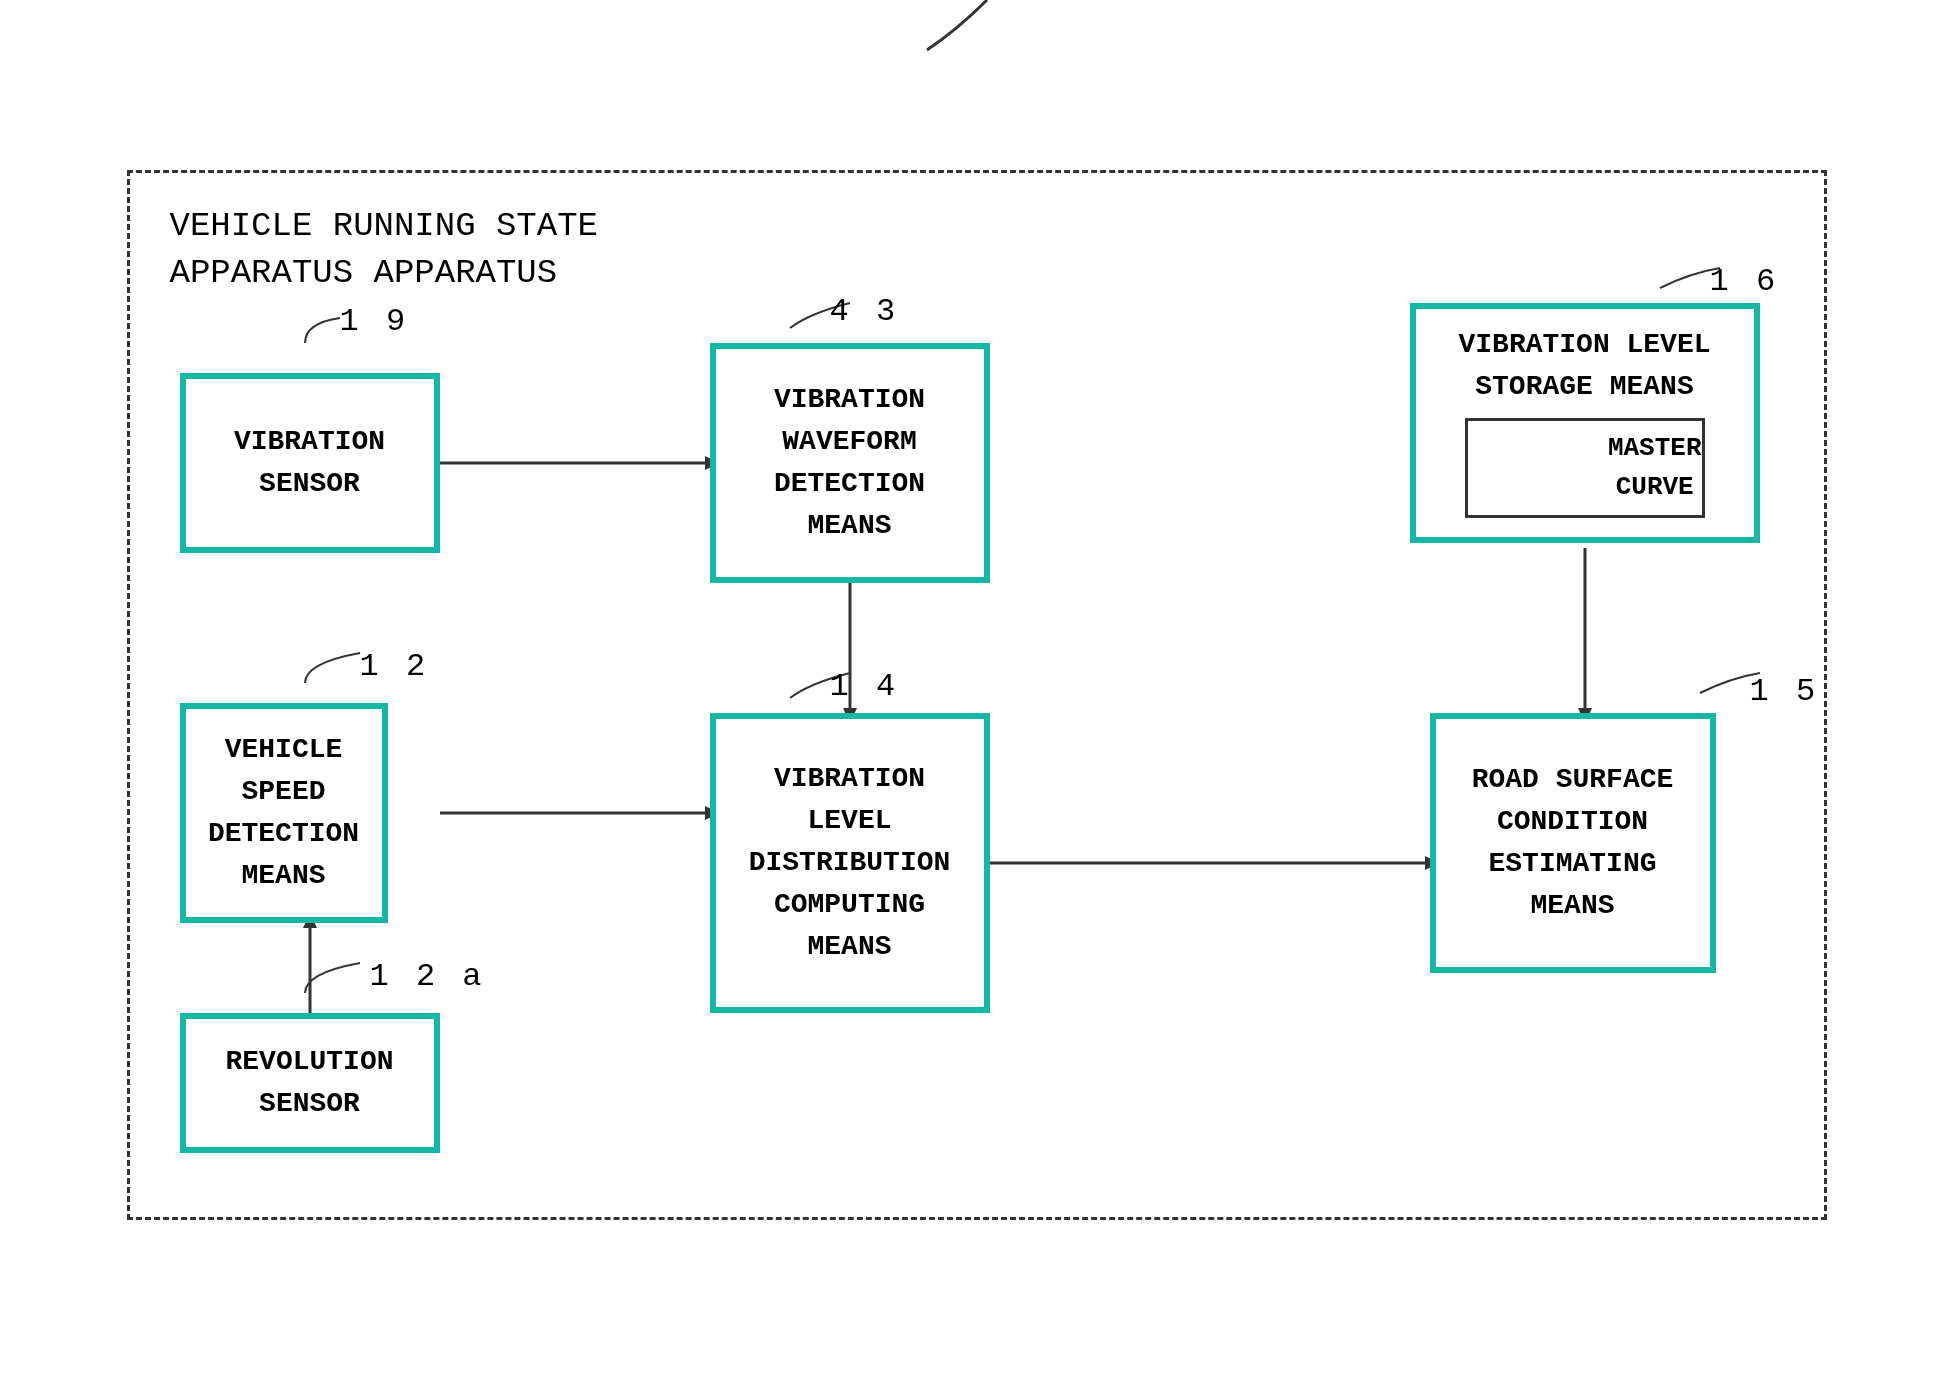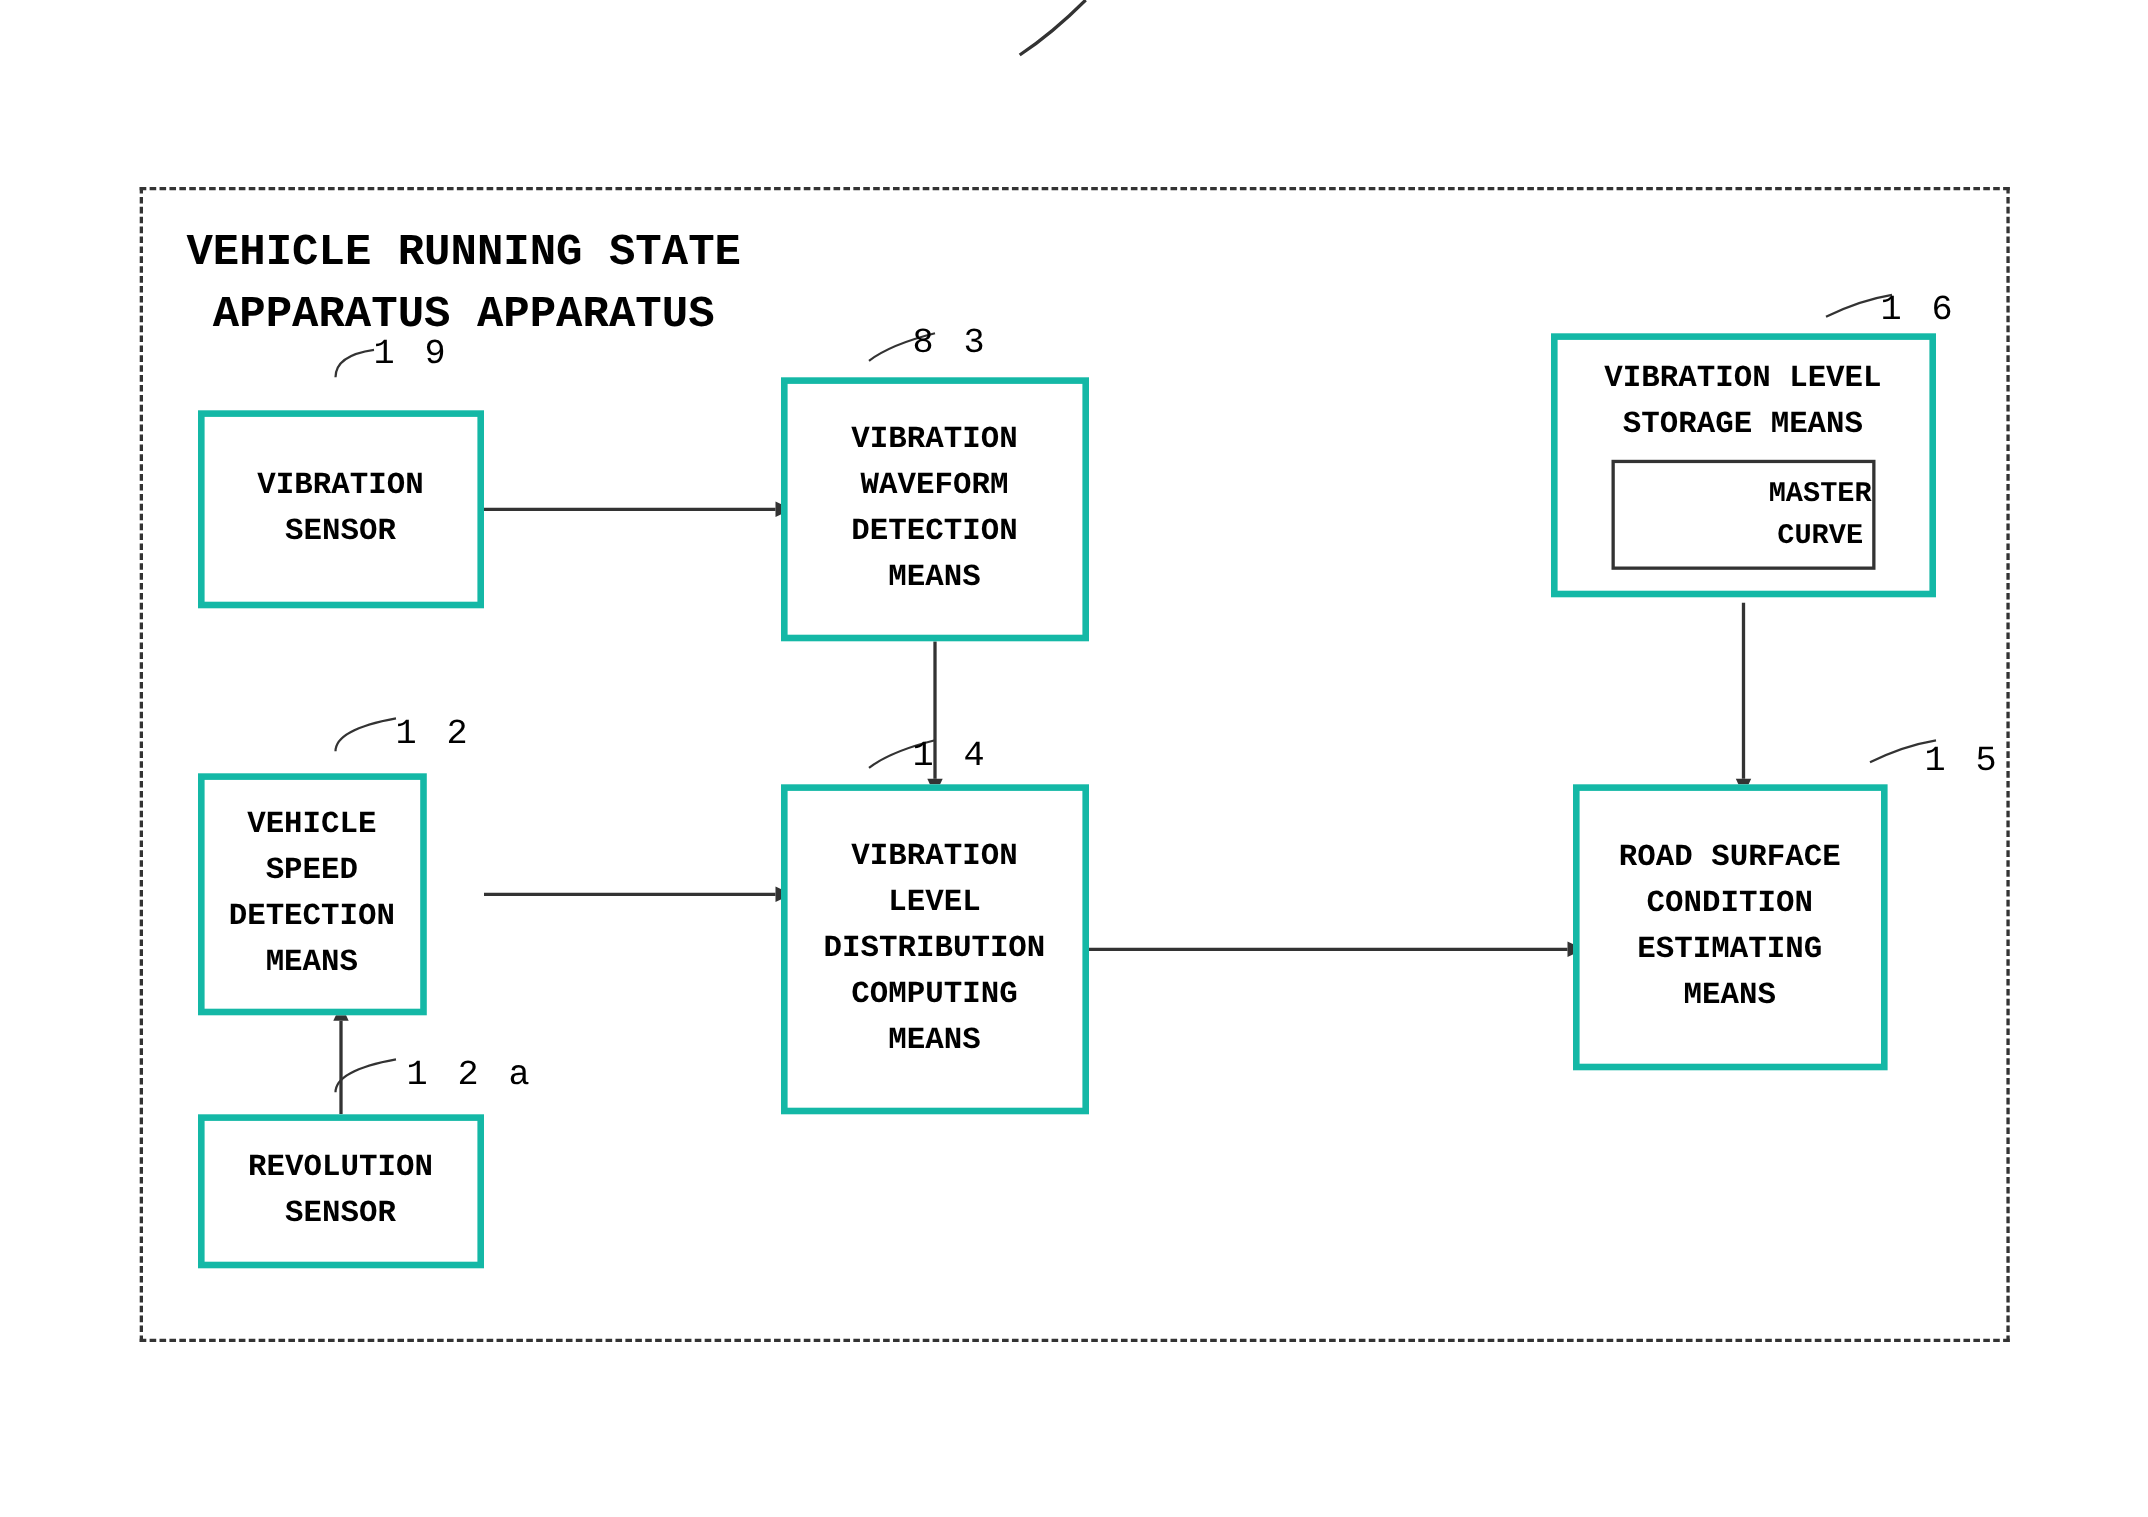--- a/index.html
+++ b/index.html
@@ -42,24 +42,23 @@
       width: 1700px;
       height: 1050px;
       position: relative;
       margin-top: 60px;
     }
 
     .apparatus-label {
       position: absolute;
       top: 30px;
       left: 40px;
-      font-size: 40px;
-      font-weight: bold;
+      font-size: 34px;
+      font-weight: normal;
       line-height: 1.4;
-      text-align: center;
     }
 
     
     .block-box {
       position: absolute;
       border: 6px solid #14b8a6;
       background: #ffffff;
       display: flex;
       flex-direction: column;
       justify-content: center;
@@ -206,21 +205,21 @@
 
         <path d="M 1530 115 Q 1560 100 1590 95" stroke="#333" stroke-width="2" fill="none"></path>
 
         <path d="M 1570 520 Q 1600 505 1630 500" stroke="#333" stroke-width="2" fill="none"></path>
 
       </svg>
 
       <div class="ref-num" style="top:130px; left:210px;">1 9</div>
       <div class="ref-num" style="top:475px; left:230px;">1 2</div>
       <div class="ref-num" style="top:785px; left:240px;">1 2 a</div>
-      <div class="ref-num" style="top:120px; left:700px;">8 3</div>
+      <div class="ref-num" style="top:120px; left:700px;">4 3</div>
       <div class="ref-num" style="top:495px; left:700px;">1 4</div>
       <div class="ref-num" style="top:90px; left:1580px;">1 6</div>
       <div class="ref-num" style="top:500px; left:1620px;">1 5</div>
 
       <div class="block-box vibration-sensor-box">
         <span>VIBRATION<br>SENSOR</span>
       </div>
 
       <div class="block-box vehicle-speed-box">
         <span>VEHICLE SPEED<br>DETECTION<br>MEANS</span>

